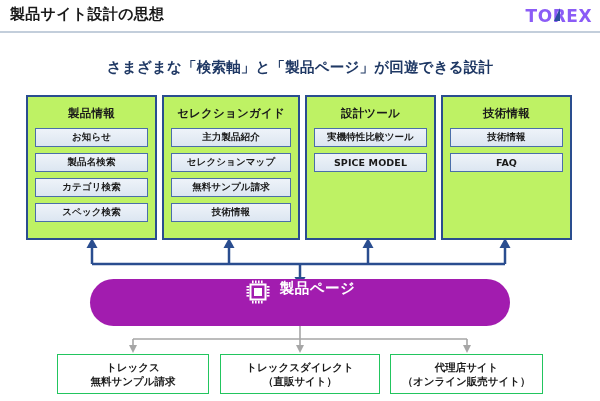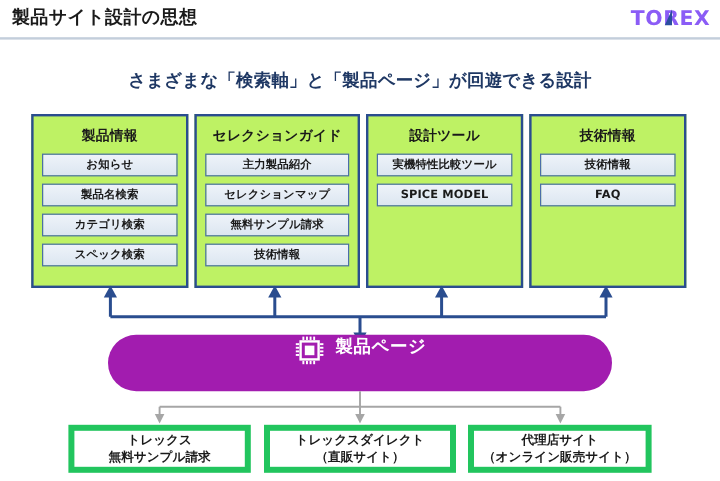--- a/index.html
+++ b/index.html
@@ -86,21 +86,21 @@
     font-size: 14.5px; font-weight: bold; color: #ffffff;
     letter-spacing: 0.5px;
   }
 
   
   #gray-connector { position: absolute; left: 0; top: 325px; width: 600px; height: 30px; }
 
   
   .bottom-box {
     position: absolute; top: 354px; height: 40px;
-    border: 5px solid #22c55e;
+    border: 1px solid #22c55e;
     background: #ffffff;
     display: flex; flex-direction: column;
     align-items: center; justify-content: center;
     font-size: 10.5px; font-weight: bold; color: #1a1a1a;
     line-height: 1.35;
   }
 </style>
 </head>
 <body>
 

